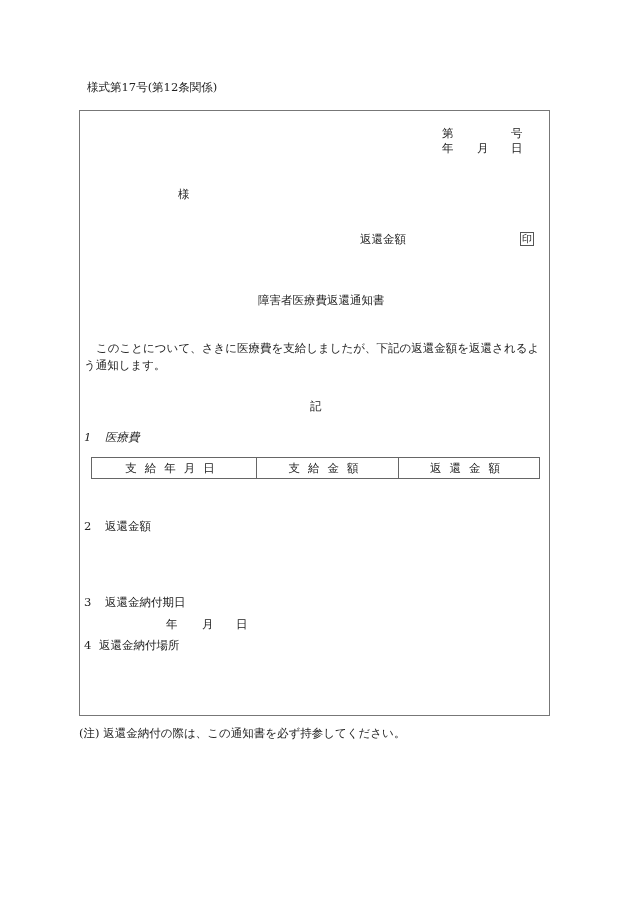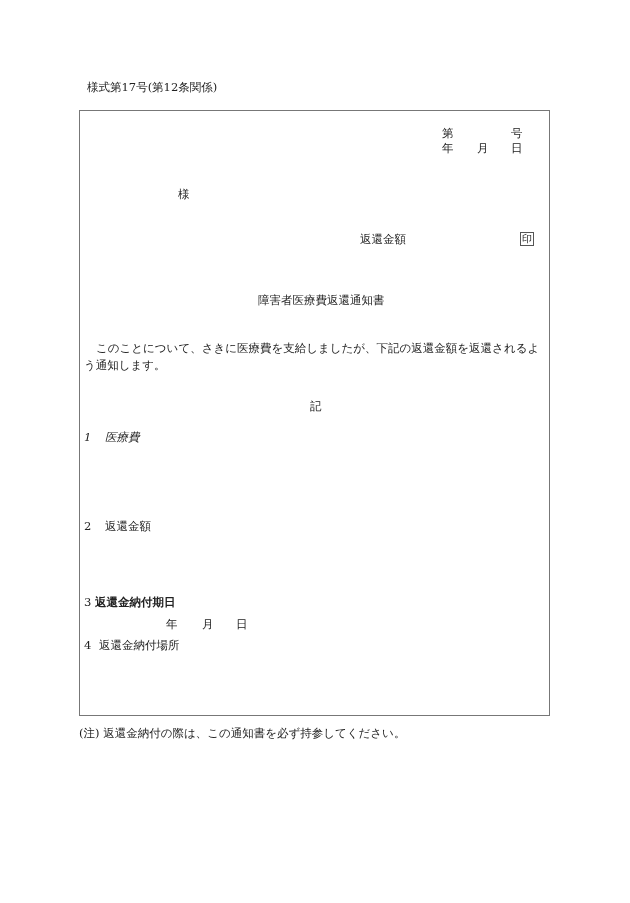--- a/index.html
+++ b/index.html
@@ -63,31 +63,36 @@
   <span style="margin-left:10px;">医療費</span>
 </div>
 
 <table class="fee">
   <colgroup>
       <col style="width:165px">
       <col style="width:142px">
       <col style="width:141px">
     </colgroup>
   <tbody>
+      <tr>
+    <th>支給年月日</th>
+    <th>支給金額</th>
+    <th>返還金額</th>
+  </tr>
 </tbody>
   </table>
 
 <div class="abs" style="left:84px; top:521px;">
   <span>2</span>
   <span style="margin-left:10px;">返還金額</span>
 </div>
 
 <div class="abs" style="left:84px; top:597px;">
   <span>3</span>
-  <span style="font-weight:bold;">返還金納付期日</span>
+  <span style="margin-left:10px;">返還金納付期日</span>
 </div>
 <div class="abs" style="left:166px; top:619px;">年</div>
 <div class="abs" style="left:202px; top:619px;">月</div>
 <div class="abs" style="left:236px; top:619px;">日</div>
 
 <div class="abs" style="left:84px; top:640px;">
   <span>4</span>
   <span style="margin-left:4px;">返還金納付場所</span>
 </div>
 

